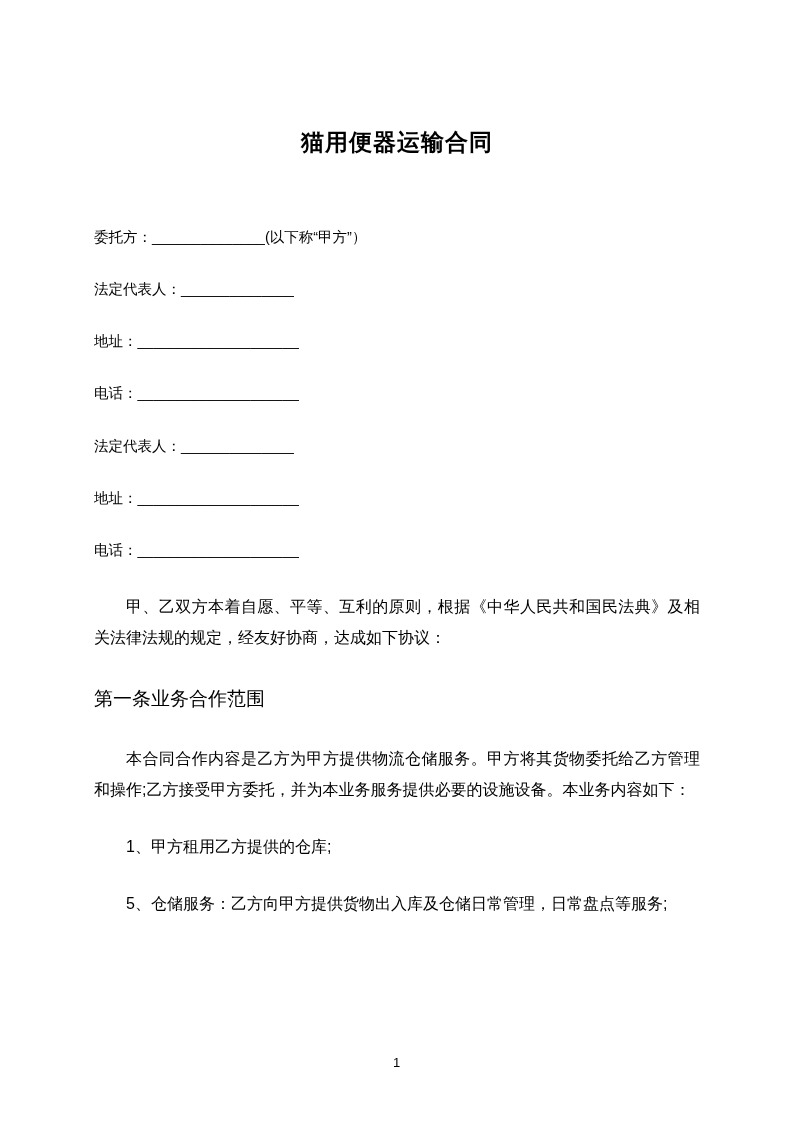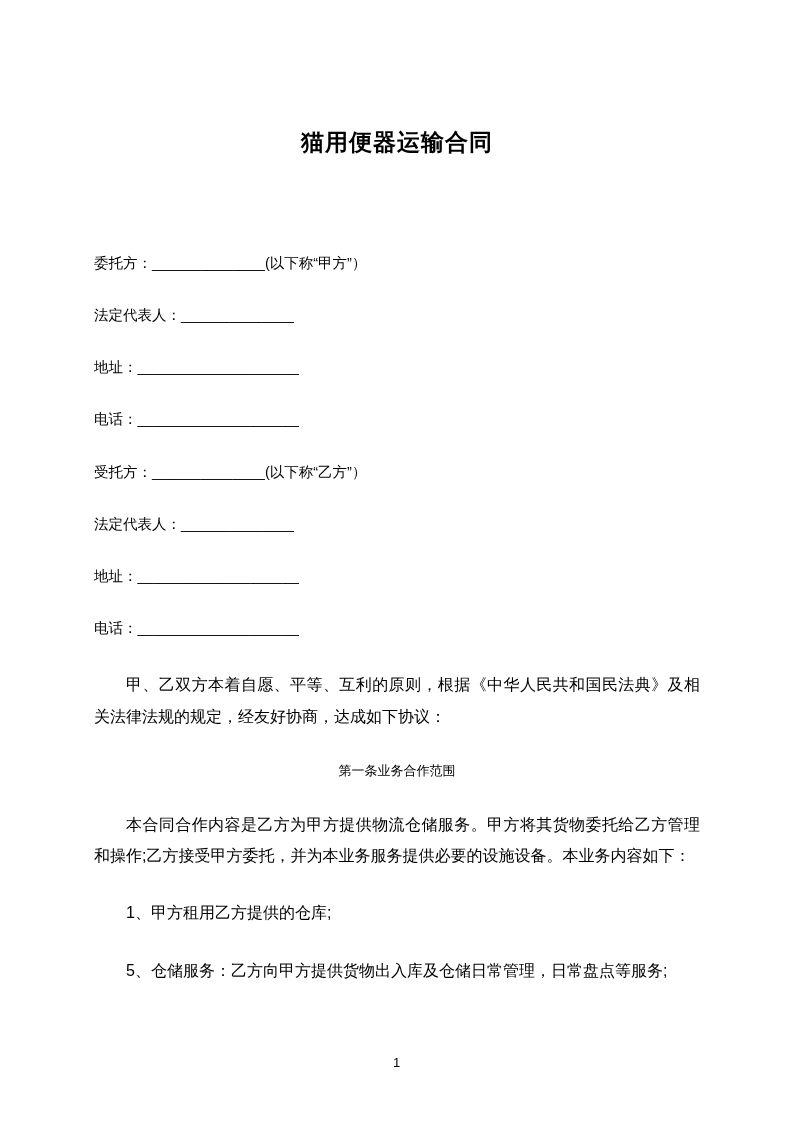--- a/index.html
+++ b/index.html
@@ -29,41 +29,40 @@
   .doc-title {
     margin: 0;
     padding-top: 128px;
     text-align: center;
     font-size: 23px;
     font-weight: bold;
     letter-spacing: 1px;
     line-height: 1.3;
   }
   .party-block {
-    margin-top: 94px;
+    margin-top: 68px;
   }
   .field-line {
     font-size: 14.5px;
     line-height: 1.6;
     margin-bottom: 29px;
     white-space: pre;
   }
   .para {
     font-size: 16px;
     line-height: 1.95;
     margin: 0 0 17px 0;
     text-indent: 2em;
     text-align: justify;
   }
   .section-heading {
-    font-size: 13px;
+    font-size: 19px;
     line-height: 1.95;
     margin: 0 0 17px 0;
     text-indent: 0;
-    text-align: center;
   }
   .gap-before {
     margin-top: 26px;
   }
   .page-number {
     position: absolute;
     left: 0;
     right: 0;
     top: 1055px;
     text-align: center;
@@ -78,21 +77,20 @@
 
   <div class="content">
 
     <h1 class="doc-title">猫用便器运输合同</h1>
 
     <div class="party-block">
       <div class="field-line">委托方：______________(以下称“甲方”）</div>
       <div class="field-line">法定代表人：______________</div>
       <div class="field-line">地址：____________________</div>
       <div class="field-line">电话：____________________</div>
-      <div class="field-line">受托方：______________(以下称“乙方”）</div>
       <div class="field-line">法定代表人：______________</div>
       <div class="field-line">地址：____________________</div>
       <div class="field-line">电话：____________________</div>
     </div>
 
     <p class="para">甲、乙双方本着自愿、平等、互利的原则，根据《中华人民共和国民法典》及相关法律法规的规定，经友好协商，达成如下协议：</p>
 
     <p class="section-heading gap-before">第一条业务合作范围</p>
 
     <p class="para gap-before">本合同合作内容是乙方为甲方提供物流仓储服务。甲方将其货物委托给乙方管理和操作;乙方接受甲方委托，并为本业务服务提供必要的设施设备。本业务内容如下：</p>

